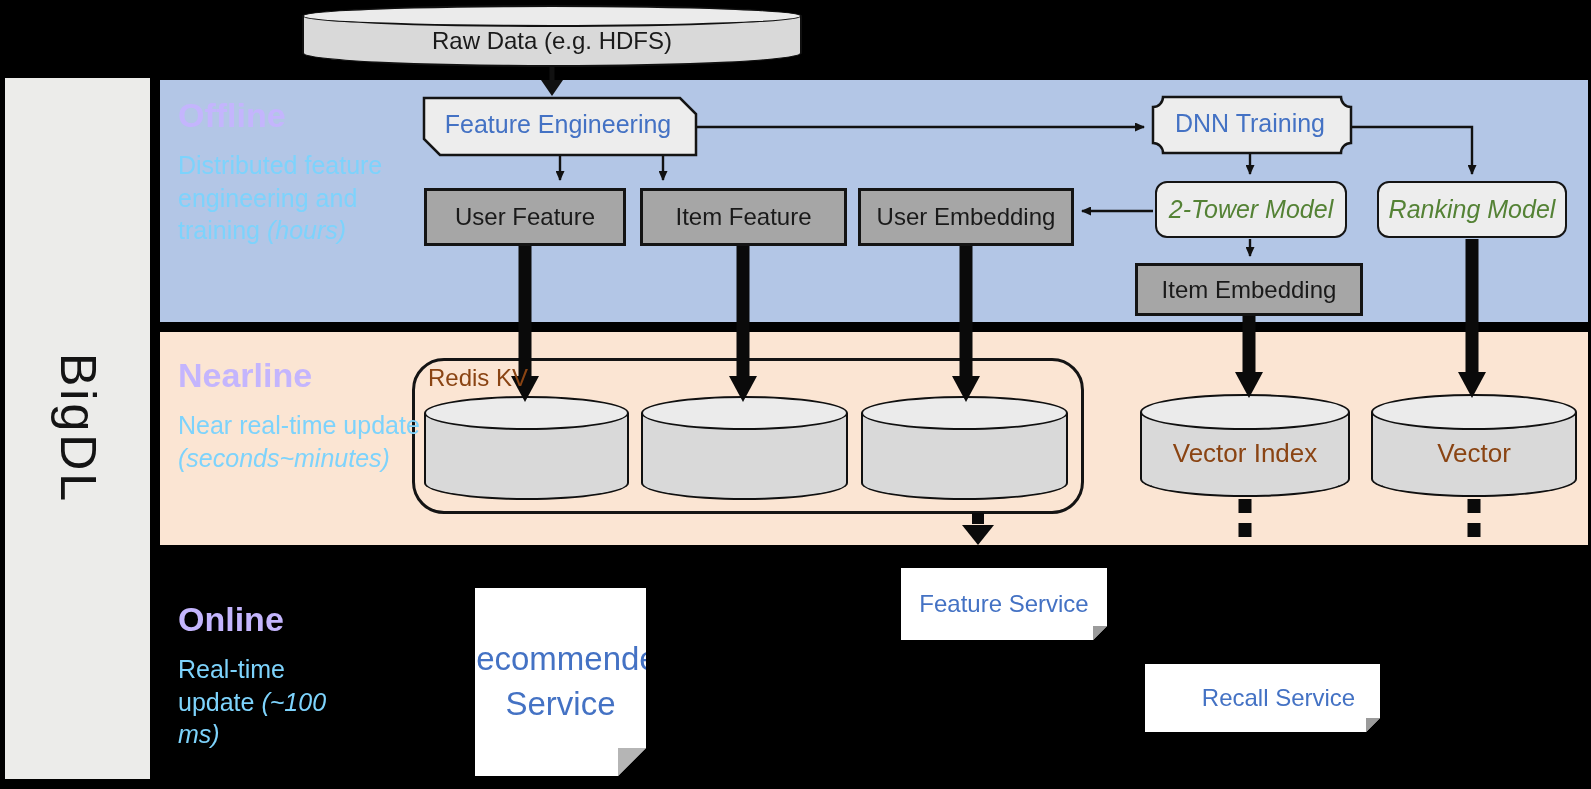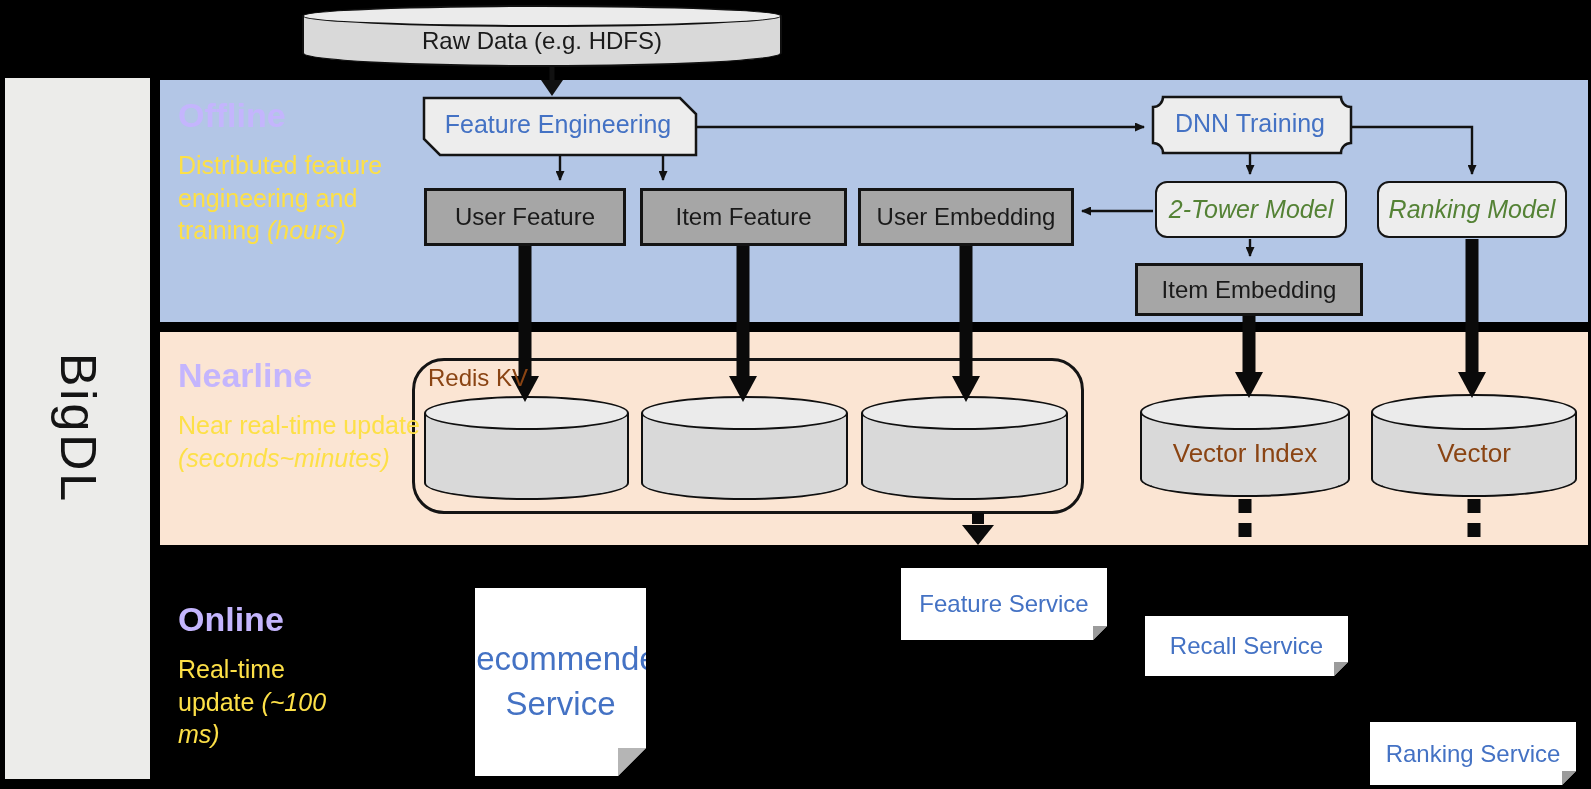--- a/index.html
+++ b/index.html
@@ -14,21 +14,21 @@
     display:flex;align-items:center;justify-content:center;
     writing-mode:vertical-rl;font-size:50px;color:#141414;letter-spacing:3px;
   }
   
   .band{position:absolute;left:160px;width:1428px;z-index:0;}
   .band-offline{top:80px;height:242px;background:#b3c6e6;}
   .band-nearline{top:332px;height:213px;background:#fbe5d3;}
   
   .section-label{position:absolute;z-index:3;}
   .section-title{font-size:34px;font-weight:600;color:#c4b5fd;margin-bottom:14px;}
-  .section-desc{font-size:25px;color:#fde047;line-height:1.3;}
+  .section-desc{font-size:25px;color:#7dd3fc;line-height:1.3;}
   .it{font-style:italic;}
   
   .node{position:absolute;z-index:3;display:flex;align-items:center;justify-content:center;box-sizing:border-box;}
   .gray-box{background:#a6a6a6;border:3px solid #141414;color:#1a1a1a;font-size:24px;}
   .round-box{background:#ededed;border:2.5px solid #141414;border-radius:12px;color:#548235;font-size:25px;font-style:italic;}
   .shape{position:absolute;z-index:3;text-decoration:underline;}
   .shape svg{position:absolute;left:0;top:0;}
   .shape-label{
     position:absolute;left:0;top:0;width:100%;height:100%;
     display:flex;align-items:center;justify-content:center;font-size:25px;color:#4472c4;
@@ -90,21 +90,21 @@
     </div>
   </div>
   <div class="section-label" style="left:178px;top:600px;width:150px;">
     <div class="section-title">Online</div>
     <div class="section-desc">
       <span>Real-time update</span>
       <span class="it">(~100 ms)</span>
     </div>
   </div>
 
-  <div class="cylinder" style="left:302px;top:5px;width:480px;height:62px;z-index:3;">
+  <div class="cylinder" style="left:302px;top:5px;width:480px;height:62px;z-index:3;padding-left:20px;">
     <div class="cyl-body" style="top:11px;border-radius:0 0 50% 50% / 0 0 14px 14px;"></div>
     <div class="cyl-top" style="height:22px;"></div>
     <div class="cyl-label" style="top:22px;font-size:24px;color:#1a1a1a;">Raw Data (e.g. HDFS)</div>
   </div>
 
   <svg class="connectors" viewBox="0 0 1591 789">
     <defs>
       <marker id="ah" markerWidth="11" markerHeight="9" refX="9" refY="4.5" orient="auto" markerUnits="userSpaceOnUse">
         <path d="M0,0 L10,4.5 L0,9 Z" fill="#111"></path>
       </marker>
@@ -206,20 +206,17 @@
     <div class="cyl-top" style="height:36px;"></div>
     <div class="cyl-label brown" style="top:44px;">Vector</div>
   </div>
 
   <div class="svc doc" style="left:475px;top:588px;width:171px;height:188px;">
     <span>Recommender Service</span>
   </div>
   <div class="svc" style="left:877px;top:568px;width:206px;height:72px;margin-left:24px;">
     <span>Feature Service</span>
   </div>
-  <div class="svc" style="left:1145px;top:616px;width:203px;height:60px;">
+  <div class="svc" style="left:1145px;top:664px;width:203px;height:68px;padding-left:32px;">
     <span>Recall Service</span>
   </div>
-  <div class="svc" style="left:1370px;top:722px;width:206px;height:63px;">
-    <span>Ranking Service</span>
-  </div>
 
 </div>
 
 </body></html>

